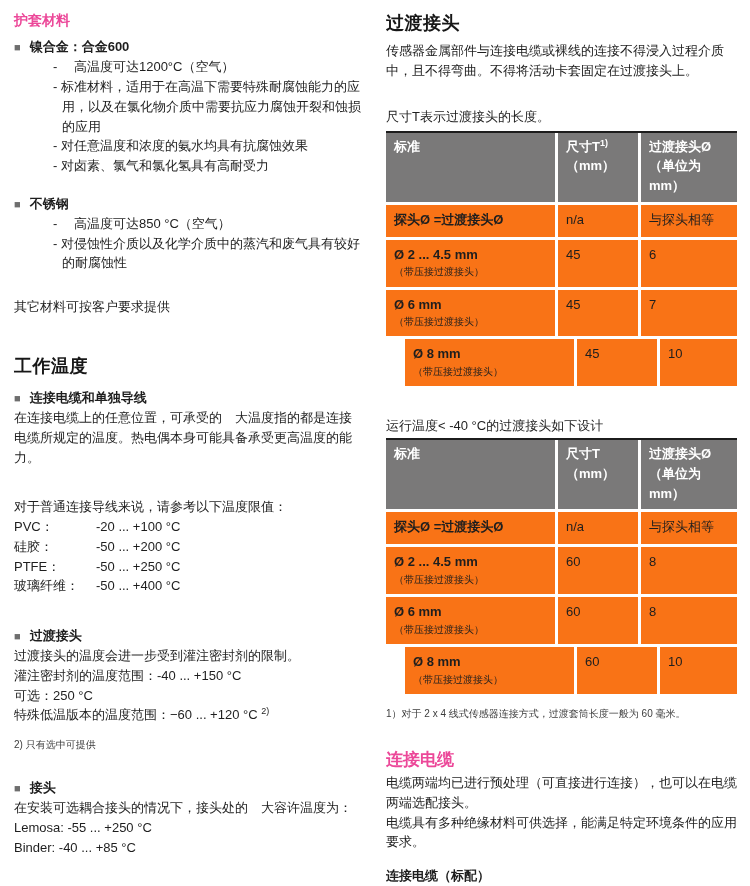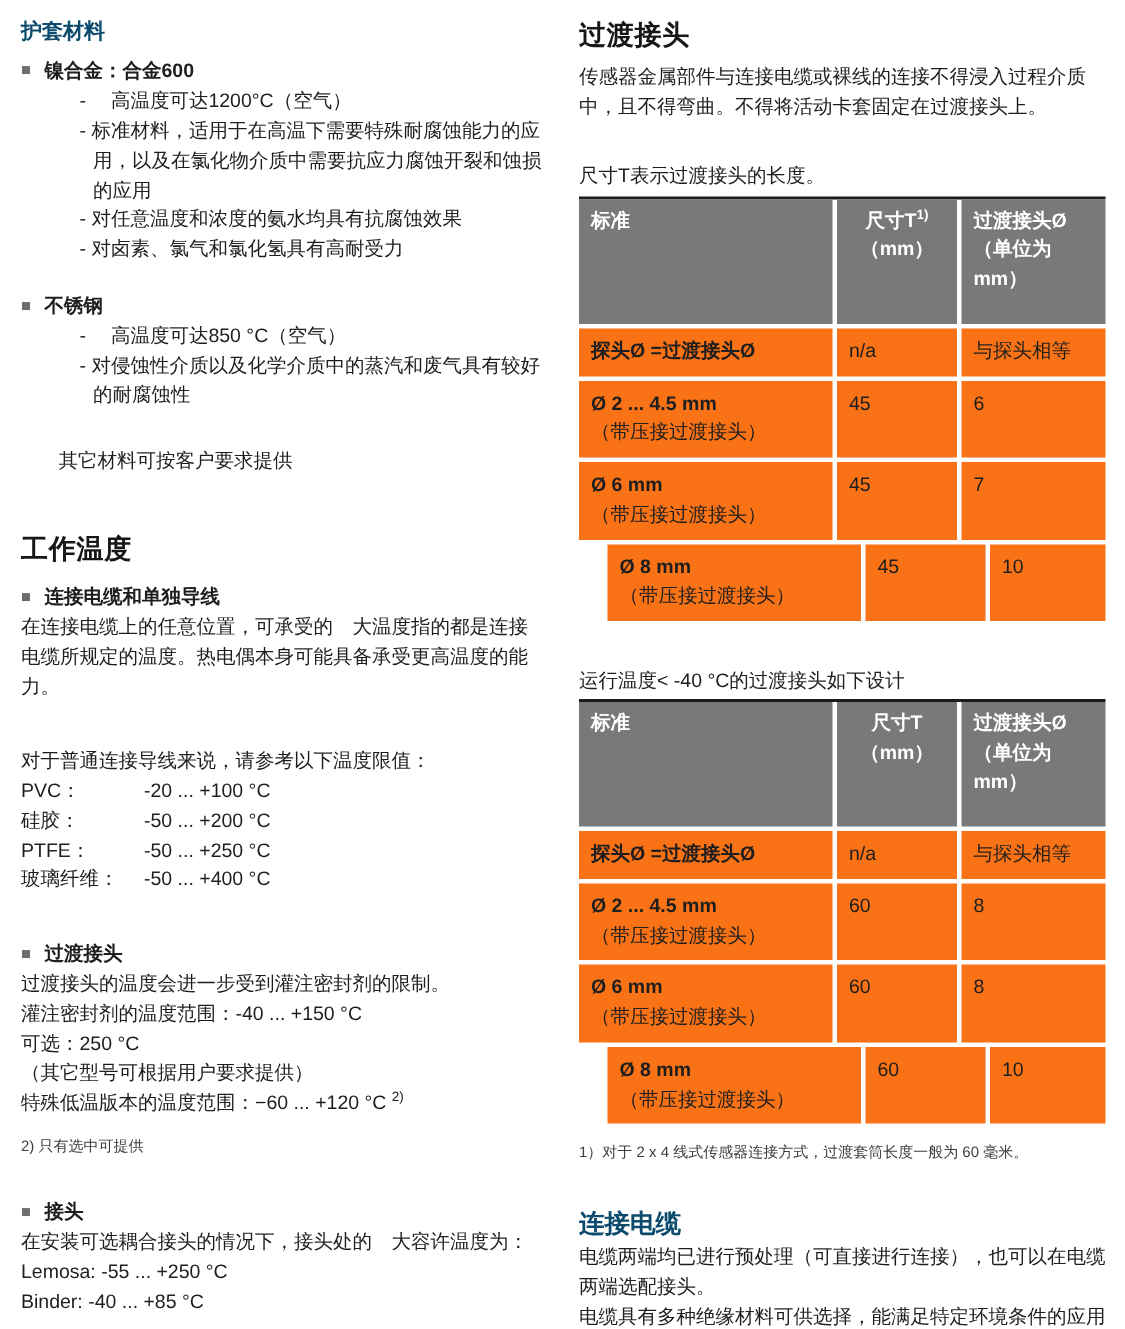--- a/index.html
+++ b/index.html
@@ -3,46 +3,46 @@
 <meta charset="utf-8">
 <style>
   * { margin:0; padding:0; box-sizing:border-box; }
   html,body { width:750px; height:886px; background:#ffffff; overflow:hidden; }
   body { font-family:"Liberation Sans","DejaVu Sans",sans-serif; font-size:13px; line-height:1.52; color:#1e1e1e; }
   .page { display:flex; padding:10px 13px 0 14px; gap:24px; }
   .col-left  { width:348px; flex:none; }
   .col-right { width:351px; flex:none; }
 
   .h-lg { font-size:18px; font-weight:bold; letter-spacing:.5px; color:#171717; }
-  .h-md { font-size:14px; font-weight:bold; color:#0c4a6e; }
+  .h-md { font-size:14px; font-weight:bold; color:#ec4899; }
   .bold { font-weight:bold; }
 
   .bullet-row { display:flex; align-items:flex-start; }
   .sq { color:#6e6e6e; font-size:11px; margin-right:9px; line-height:20px; flex:none; }
   .bullet-label { font-weight:bold; }
 
   .dash-list { margin-left:39px; }
   .dash-item { padding-left:9px; text-indent:-9px; }
 
-  .indent1 { margin-left:25px; }
+  .indent1 { }
 
   .temp-grid { display:grid; grid-template-columns:82px 1fr; }
 
   .footnote { font-size:10px; color:#3c3c3c; }
 
   sup { font-size:9px; vertical-align:super; line-height:0; }
 
   
   .tbl { border-top:2px solid #1c1c1c; }
   .trow { display:grid; grid-template-columns:169px 80px 1fr; column-gap:3px; margin-bottom:3px; }
   .trow:last-child { margin-bottom:0;padding-left:19px; }
-  .thead .cell { background:#7a7979; color:#ffffff; font-weight:bold; padding:4px 8px 20px 8px; }
-  .thead .c2 { text-align:center; }
+  .thead .cell { background:#7a7979; color:#ffffff; font-weight:bold; padding:4px 8px 6px 8px; }
+  .thead .c2 { }
   .cell { background:#f97316; padding:5px 8px 7px 8px; }
-  .cell .sub { font-size:13px; }
+  .cell .sub { font-size:10px; }
 
   .spacer-2  { height:2px; }
   .spacer-4  { height:4px; }
   .spacer-6  { height:6px; }
   .spacer-8  { height:8px; }
   .spacer-12 { height:12px; }
   .spacer-14 { height:14px; }
   .spacer-18 { height:18px; }
   .spacer-24 { height:24px; }
   .spacer-26 { height:26px; }
@@ -114,21 +114,20 @@
     </div>
 
     <div class="spacer-30"></div>
     <div class="bullet-row">
       <span class="sq">■</span>
       <span class="bullet-label">过渡接头</span>
     </div>
     <div>过渡接头的温度会进一步受到灌注密封剂的限制。</div>
     <div>灌注密封剂的温度范围：-40 ... +150 °C</div>
     <div>可选：250 °C</div>
-    <div>（其它型号可根据用户要求提供）</div>
     <div><span>特殊低温版本的温度范围：−60 ... +120 °C </span><sup>2)</sup></div>
 
     <div class="spacer-12"></div>
     <div class="footnote">2) 只有选中可提供</div>
 
     <div class="spacer-26"></div>
     <div class="bullet-row">
       <span class="sq">■</span>
       <span class="bullet-label">接头</span>
     </div>

